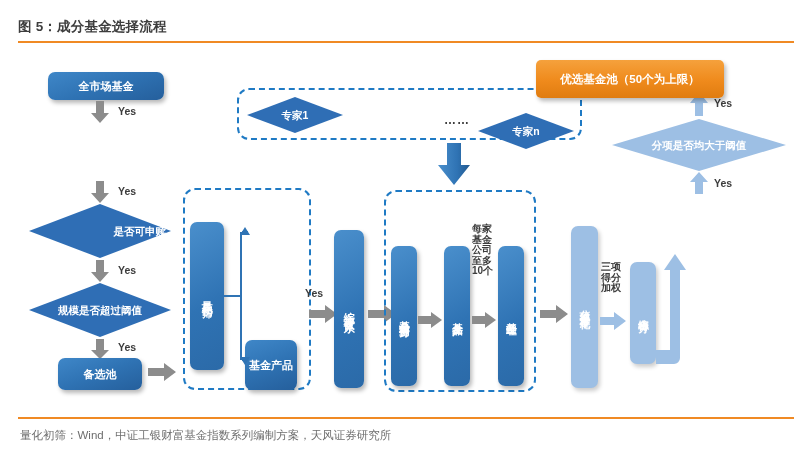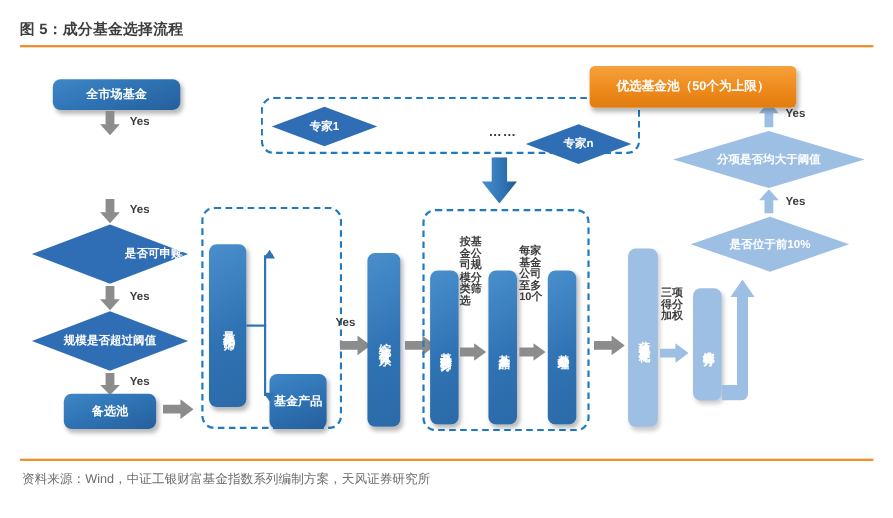--- a/index.html
+++ b/index.html
@@ -195,21 +195,20 @@
   <svg class="arrow" style="left:368px;top:305px;width:28px;height:18px;" viewBox="0 0 28 18">
     <path d="M0 5 h16 v-5 l12 9 l-12 9 v-5 H0 Z" fill="#8c8c8c"></path>
   </svg>
 
   <div class="dashbox" style="left:384px;top:190px;width:152px;height:202px;"></div>
 
   <div class="node rbox flat" style="left:391px;top:246px;width:26px;height:140px;">
     <span class="vert" style="font-size:10.5px;letter-spacing:1px;">基金公司初步打分</span>
   </div>
 
-  <div class="note" style="left:418px;top:216px;width:26px;">按基金公司规模分类筛选</div>
 
   <svg class="arrow" style="left:418px;top:312px;width:24px;height:16px;" viewBox="0 0 24 16">
     <path d="M0 4 h13 v-4 l11 8 l-11 8 v-4 H0 Z" fill="#8c8c8c"></path>
   </svg>
 
   <div class="node rbox flat" style="left:444px;top:246px;width:26px;height:140px;">
     <span class="vert" style="font-size:10.5px;letter-spacing:1px;">基金产品</span>
   </div>
 
   <div class="note" style="left:472px;top:224px;width:26px;">每家基金公司至多10个</div>
@@ -237,26 +236,20 @@
   </svg>
 
   <div class="node rbox light" style="left:630px;top:262px;width:26px;height:102px;">
     <span class="vert" style="font-size:10.5px;letter-spacing:1.5px;">综合得分</span>
   </div>
 
   <svg class="arrow" style="left:656px;top:254px;width:32px;height:110px;" viewBox="0 0 32 110">
     <path d="M0 96 h14 V16 h-6 L19 0 L30 16 h-6 v88 a6 6 0 0 1 -6 6 H0 Z" fill="#9dbfe4"></path>
   </svg>
 
-  <div class="node diamond" style="left:627px;top:196px;width:146px;height:52px;">
-    <svg width="146" height="52" viewBox="0 0 146 52">
-        <polygon points="73,1 145,26 73,51 1,26" fill="#9dbfe4"></polygon>
-      </svg>
-    <span>是否位于前10%</span>
-  </div>
 
   <svg class="arrow" style="left:689px;top:172px;width:20px;height:22px;" viewBox="0 0 20 22">
     <path d="M10 0 L19 10 h-5 v12 h-8 V10 H1 Z" fill="#9dbfe4"></path>
   </svg>
   <div class="lbl" style="left:714px;top:177px;">Yes</div>
 
   <div class="node diamond" style="left:611px;top:118px;width:176px;height:54px;">
     <svg width="176" height="54" viewBox="0 0 176 54">
         <polygon points="88,1 175,27 88,53 1,27" fill="#9dbfe4"></polygon>
       </svg>
@@ -264,15 +257,15 @@
   </div>
 
   <svg class="arrow" style="left:689px;top:92px;width:20px;height:24px;" viewBox="0 0 20 24">
     <path d="M10 0 L19 11 h-5 v13 h-8 V11 H1 Z" fill="#9dbfe4"></path>
   </svg>
   <div class="lbl" style="left:714px;top:97px;">Yes</div>
 
   <div class="node rbox orange" style="left:536px;top:60px;width:188px;height:38px;">优选基金池（50个为上限）</div>
 
   <div class="rule-bottom"></div>
-  <div class="source">资料来源：Wind，中证工银财富基金指数系列编制方案，天风证券研究所</div>
+  <div class="source">量化初筛：Wind，中证工银财富基金指数系列编制方案，天风证券研究所</div>
 
 </div>
 
 </body></html>

